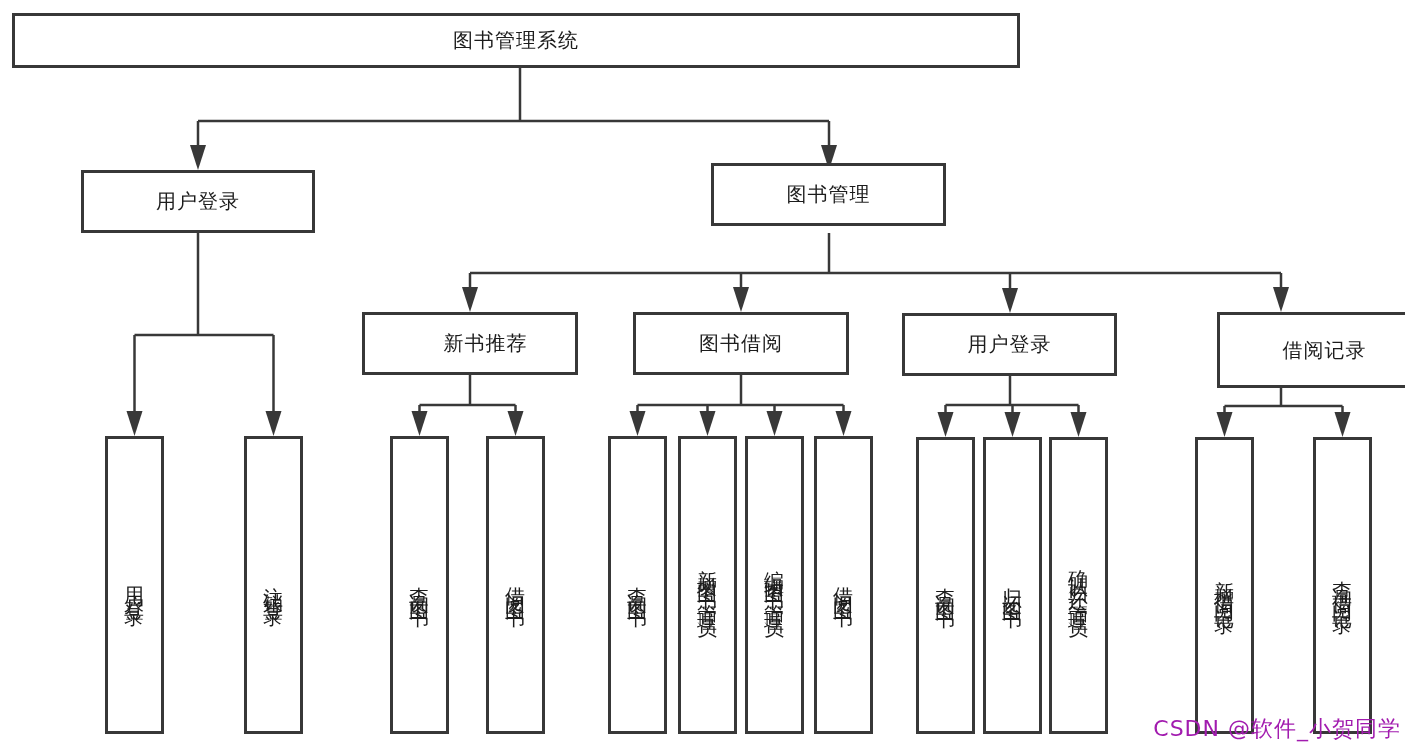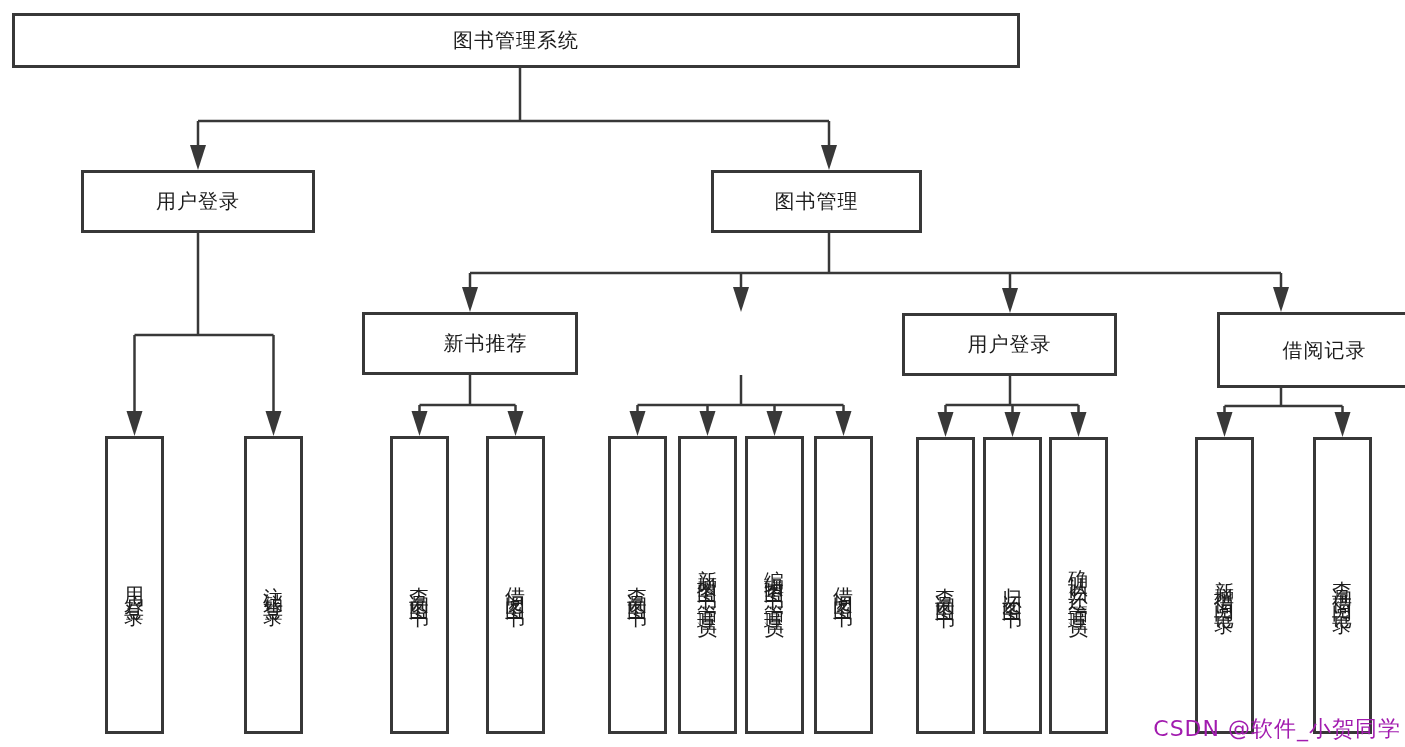--- a/index.html
+++ b/index.html
@@ -119,26 +119,29 @@
     </g>
   </svg>
 
   <div class="node h" style="left:12px; top:13px; width:1008px; height:55px;">
     <span class="label">图书管理系统</span>
   </div>
 
   <div class="node h" style="left:81px; top:170px; width:234px; height:63px;">
     <span class="label">用户登录</span>
   </div>
-  <div class="node h" style="left:711px; top:170px; width:211px; height:63px;font-family:Liberation Mono, monospace;">
+  <div class="node h" style="left:711px; top:163px; width:235px; height:63px;font-family:Liberation Mono, monospace;">
     <span class="label">图书管理</span>
   </div>
 
   <div class="node h" style="left:362px; top:312px; width:216px; height:63px;padding-left:31px;">
     <span class="label">新书推荐</span>
+  </div>
+  <div class="node h" style="left:633px; top:312px; width:216px; height:63px;">
+    <span class="label">图书借阅</span>
   </div>
   <div class="node h" style="left:902px; top:313px; width:215px; height:63px;">
     <span class="label">用户登录</span>
   </div>
   <div class="node h" style="left:1173px; top:312px; width:215px; height:76px;margin-left:44px;">
     <span class="label">借阅记录</span>
   </div>
 
   <div class="node v" style="left:105px; top:436px; width:59px; height:298px;">
     <span class="label">用户登录</span>

